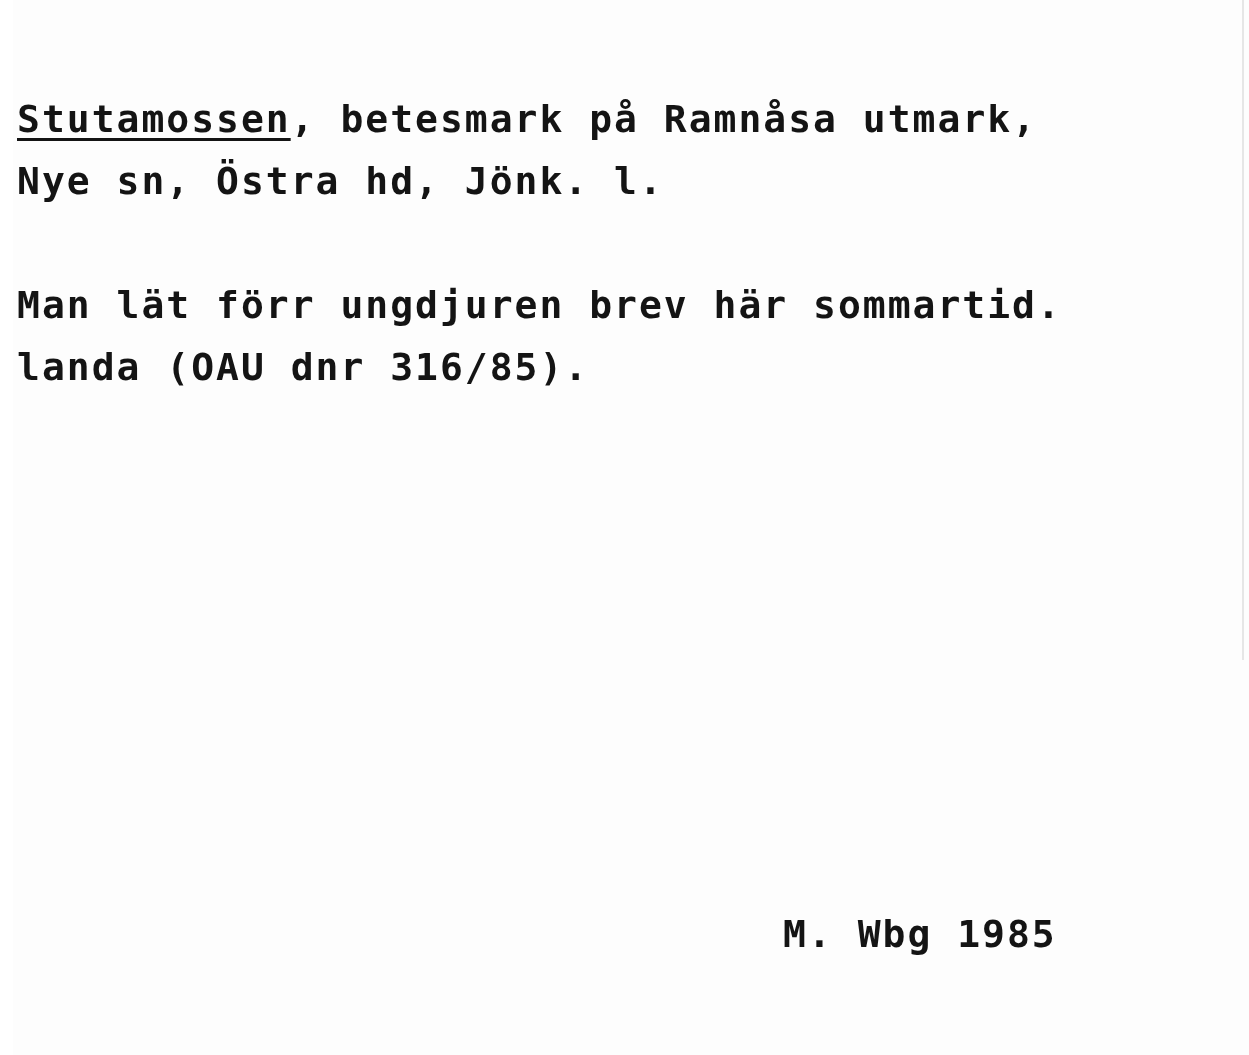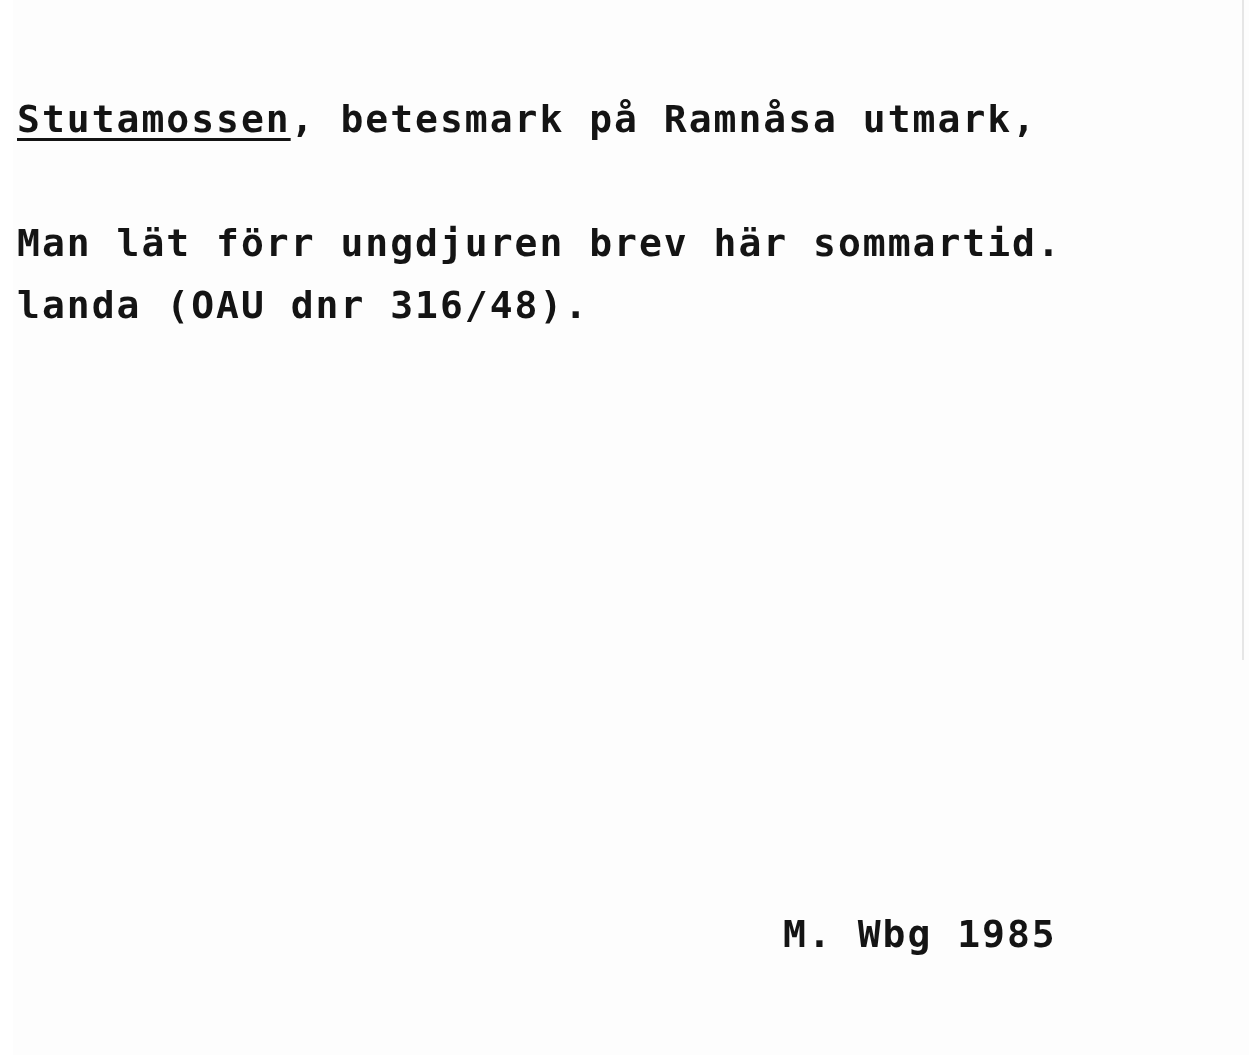--- a/index.html
+++ b/index.html
@@ -81,23 +81,24 @@
 
 <div class="card">
 
   <div class="edge-line outer"></div>
   <div class="edge-line inner"></div>
 
   <div class="text-block">
 
     <div class="line"><span class="headword">Stutamossen</span><span>, betesmark på Ramnåsa utmark,</span></div>
 
+    <div class="line">Nye sn, Östra hd, Jönk. l.</div>
 
     <div class="line spacer"></div>
 
     <div class="line">Man lät förr ungdjuren brev här sommartid.</div>
-    <div class="line">landa (OAU dnr 316/48).</div>
+    <div class="line">landa (OAU dnr 316/85).</div>
 
   </div>
 
   <div class="signature">M. Wbg 1985</div>
 
 </div>
 
 </body></html>

